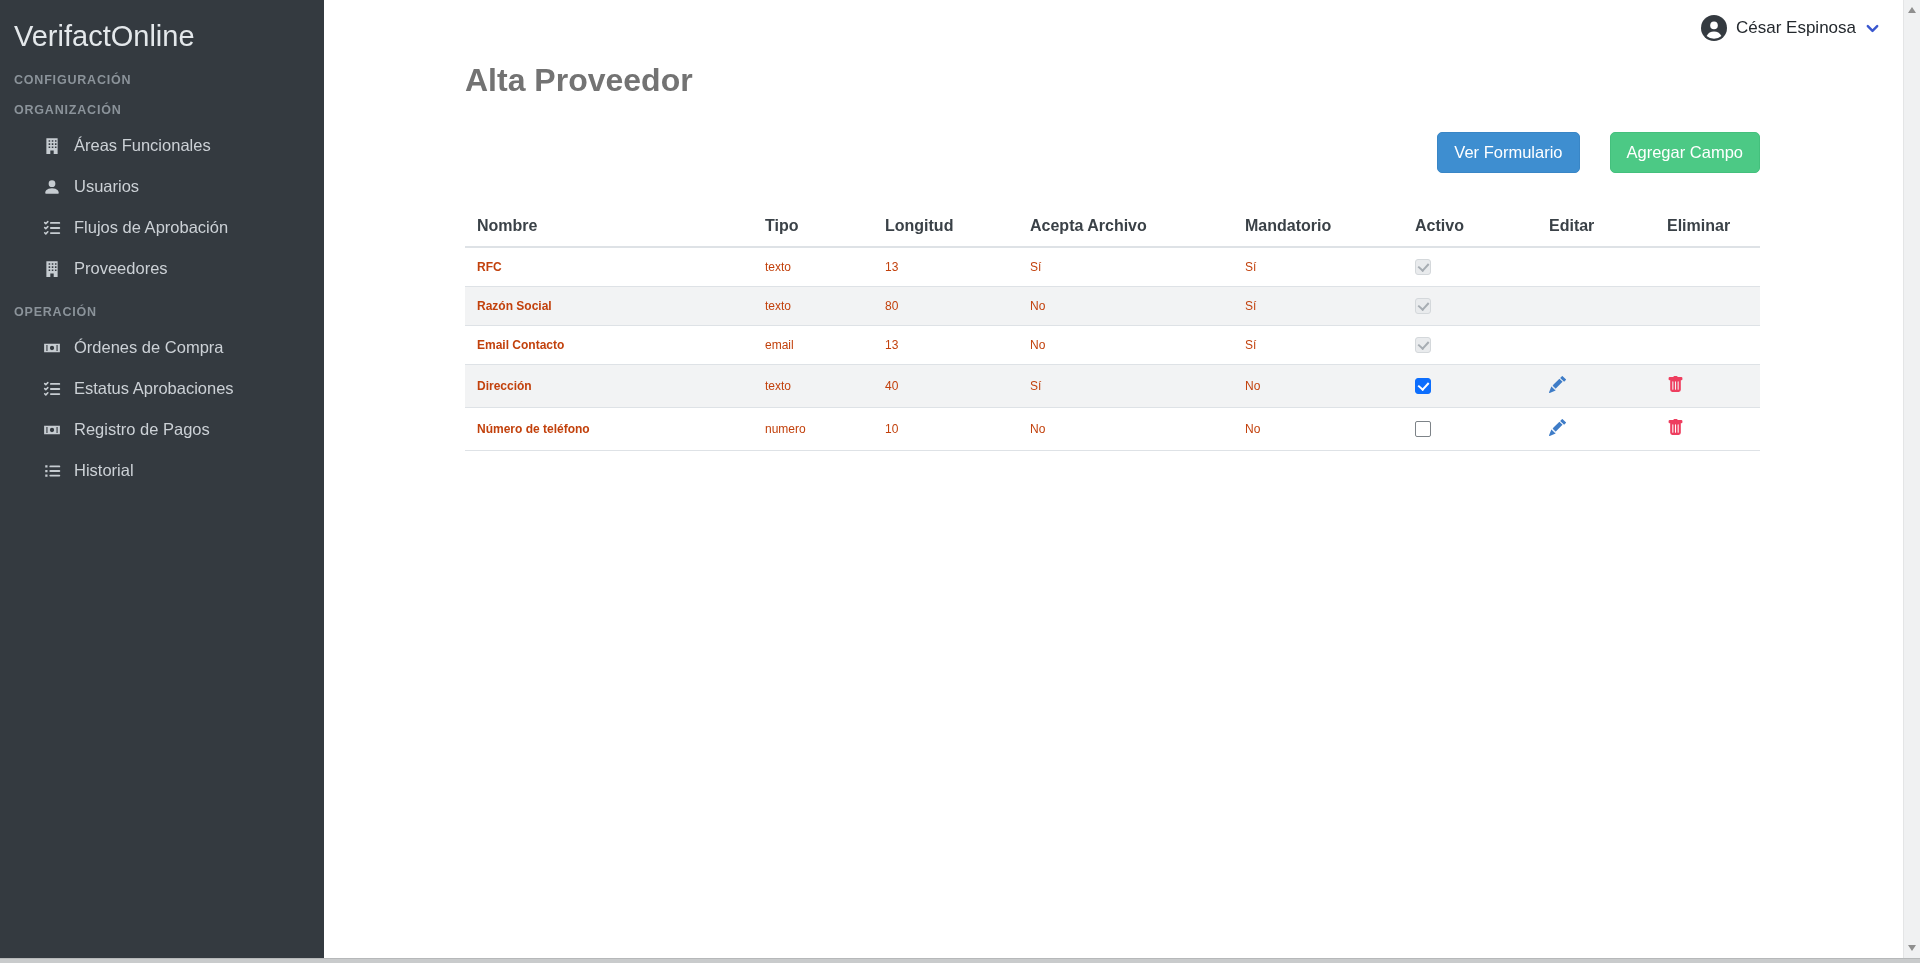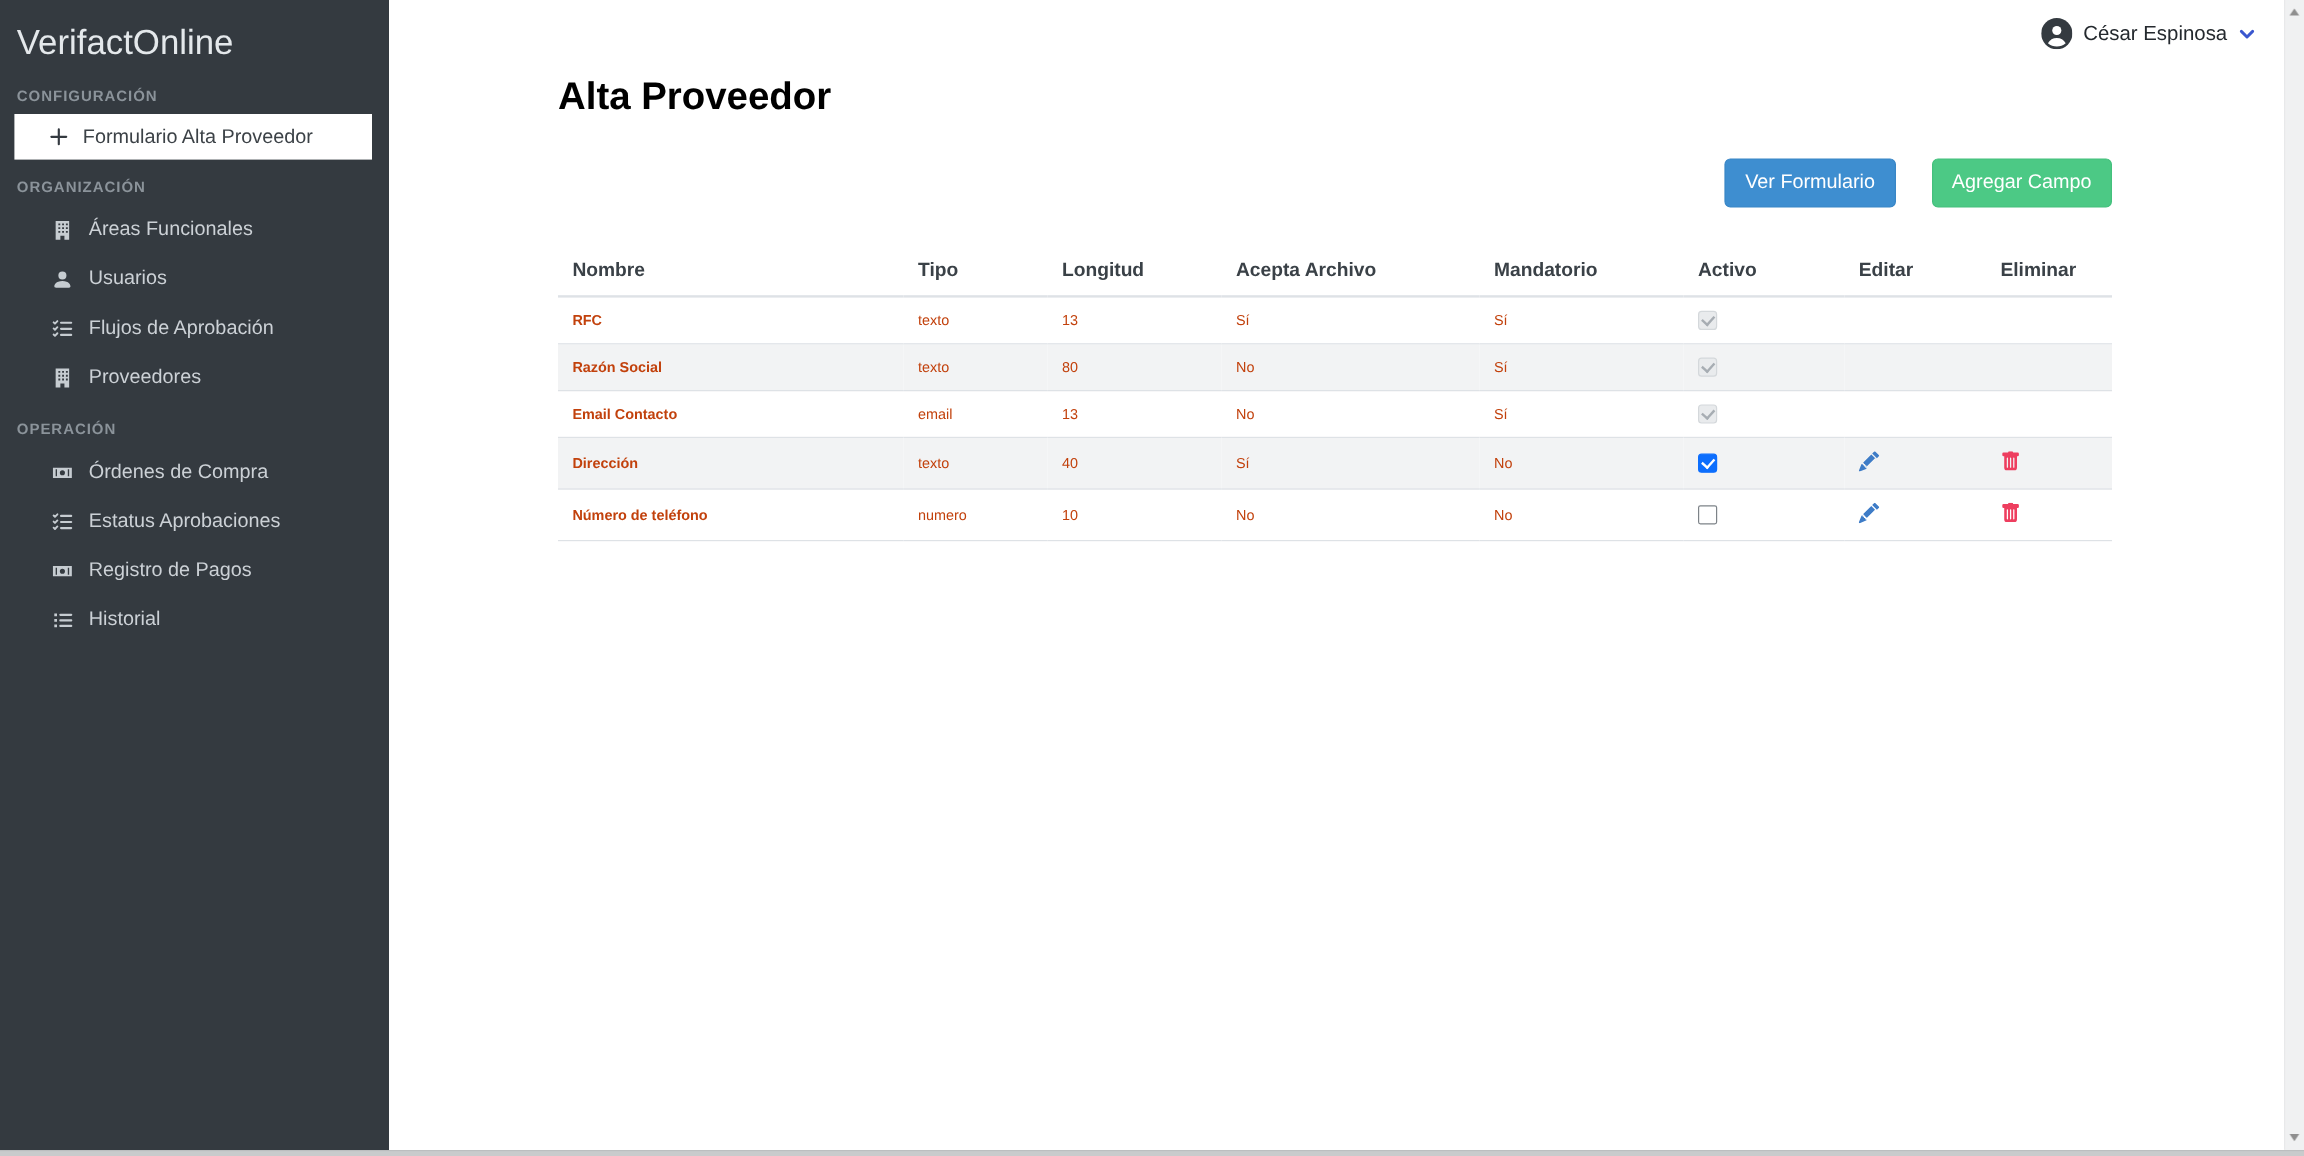--- a/index.html
+++ b/index.html
@@ -42,21 +42,21 @@
   .main { margin-left:310px; margin-right:17px; }
   .topbar {
     height:56px; display:flex; align-items:center; justify-content:flex-end;
     padding-right:23px;
   }
   .userchip { display:flex; align-items:center; gap:9px; cursor:pointer; }
   .userchip .avatar { display:inline-flex; }
   .username { font-size:17px; color:#24292e; }
   .content { padding:0 143px 0 155px; }
   h1.page-title {
-    margin:6px 0 0 0; font-size:32px; font-weight:700; color:#000000;
+    margin:6px 0 0 0; font-size:32px; font-weight:700; color:#737373;
   }
   .actions { display:flex; justify-content:flex-end; gap:30px; margin-top:33px; }
   .btn {
     border:1px solid transparent; border-radius:5px;
     font-family:"Liberation Sans", sans-serif;
     font-size:16.5px; color:#ffffff; padding:8px 16px; cursor:pointer; line-height:1.4;
   }
   .btn-primary { background:#3e8ed0; border-color:#3986c6; }
   .btn-success { background:#4cc985; border-color:#44c07d; }
 
@@ -108,28 +108,20 @@
     background:#c9cbcc; border-top:1px solid #b6b8b9; z-index:4;
   }
 </style>
 </head>
 <body>
 
 <aside class="sidebar">
   <div class="brand">VerifactOnline</div>
   <nav>
       <div class="nav-label">CONFIGURACIÓN</div>
-      <div class="nav-item active">
-        <span class="icon">
-          <svg viewBox="0 0 16 16">
-            <path fill="none" stroke="currentColor" stroke-width="1.6" stroke-linecap="round" d="M8 2.5v11M2.5 8h11"></path>
-          </svg>
-        </span>
-        <span class="nav-text">Formulario Alta Proveedor</span>
-      </div>
       <div class="nav-label">ORGANIZACIÓN</div>
       <div class="nav-item">
         <span class="icon">
           <svg viewBox="0 0 16 16">
             <path fill="currentColor" fill-rule="evenodd" d="M3 1h10v14H9.5v-3h-3v3H3V1zm2 1.8h1.4v1.4H5V2.8zm2.8 0h1.4v1.4H7.8V2.8zm2.8 0H12v1.4h-1.4V2.8zM5 5.6h1.4V7H5V5.6zm2.8 0h1.4V7H7.8V5.6zm2.8 0H12V7h-1.4V5.6zM5 8.4h1.4v1.4H5V8.4zm2.8 0h1.4v1.4H7.8V8.4zm2.8 0H12v1.4h-1.4V8.4z"></path>
           </svg>
         </span>
         <span class="nav-text">Áreas Funcionales</span>
       </div>
       <div class="nav-item">

